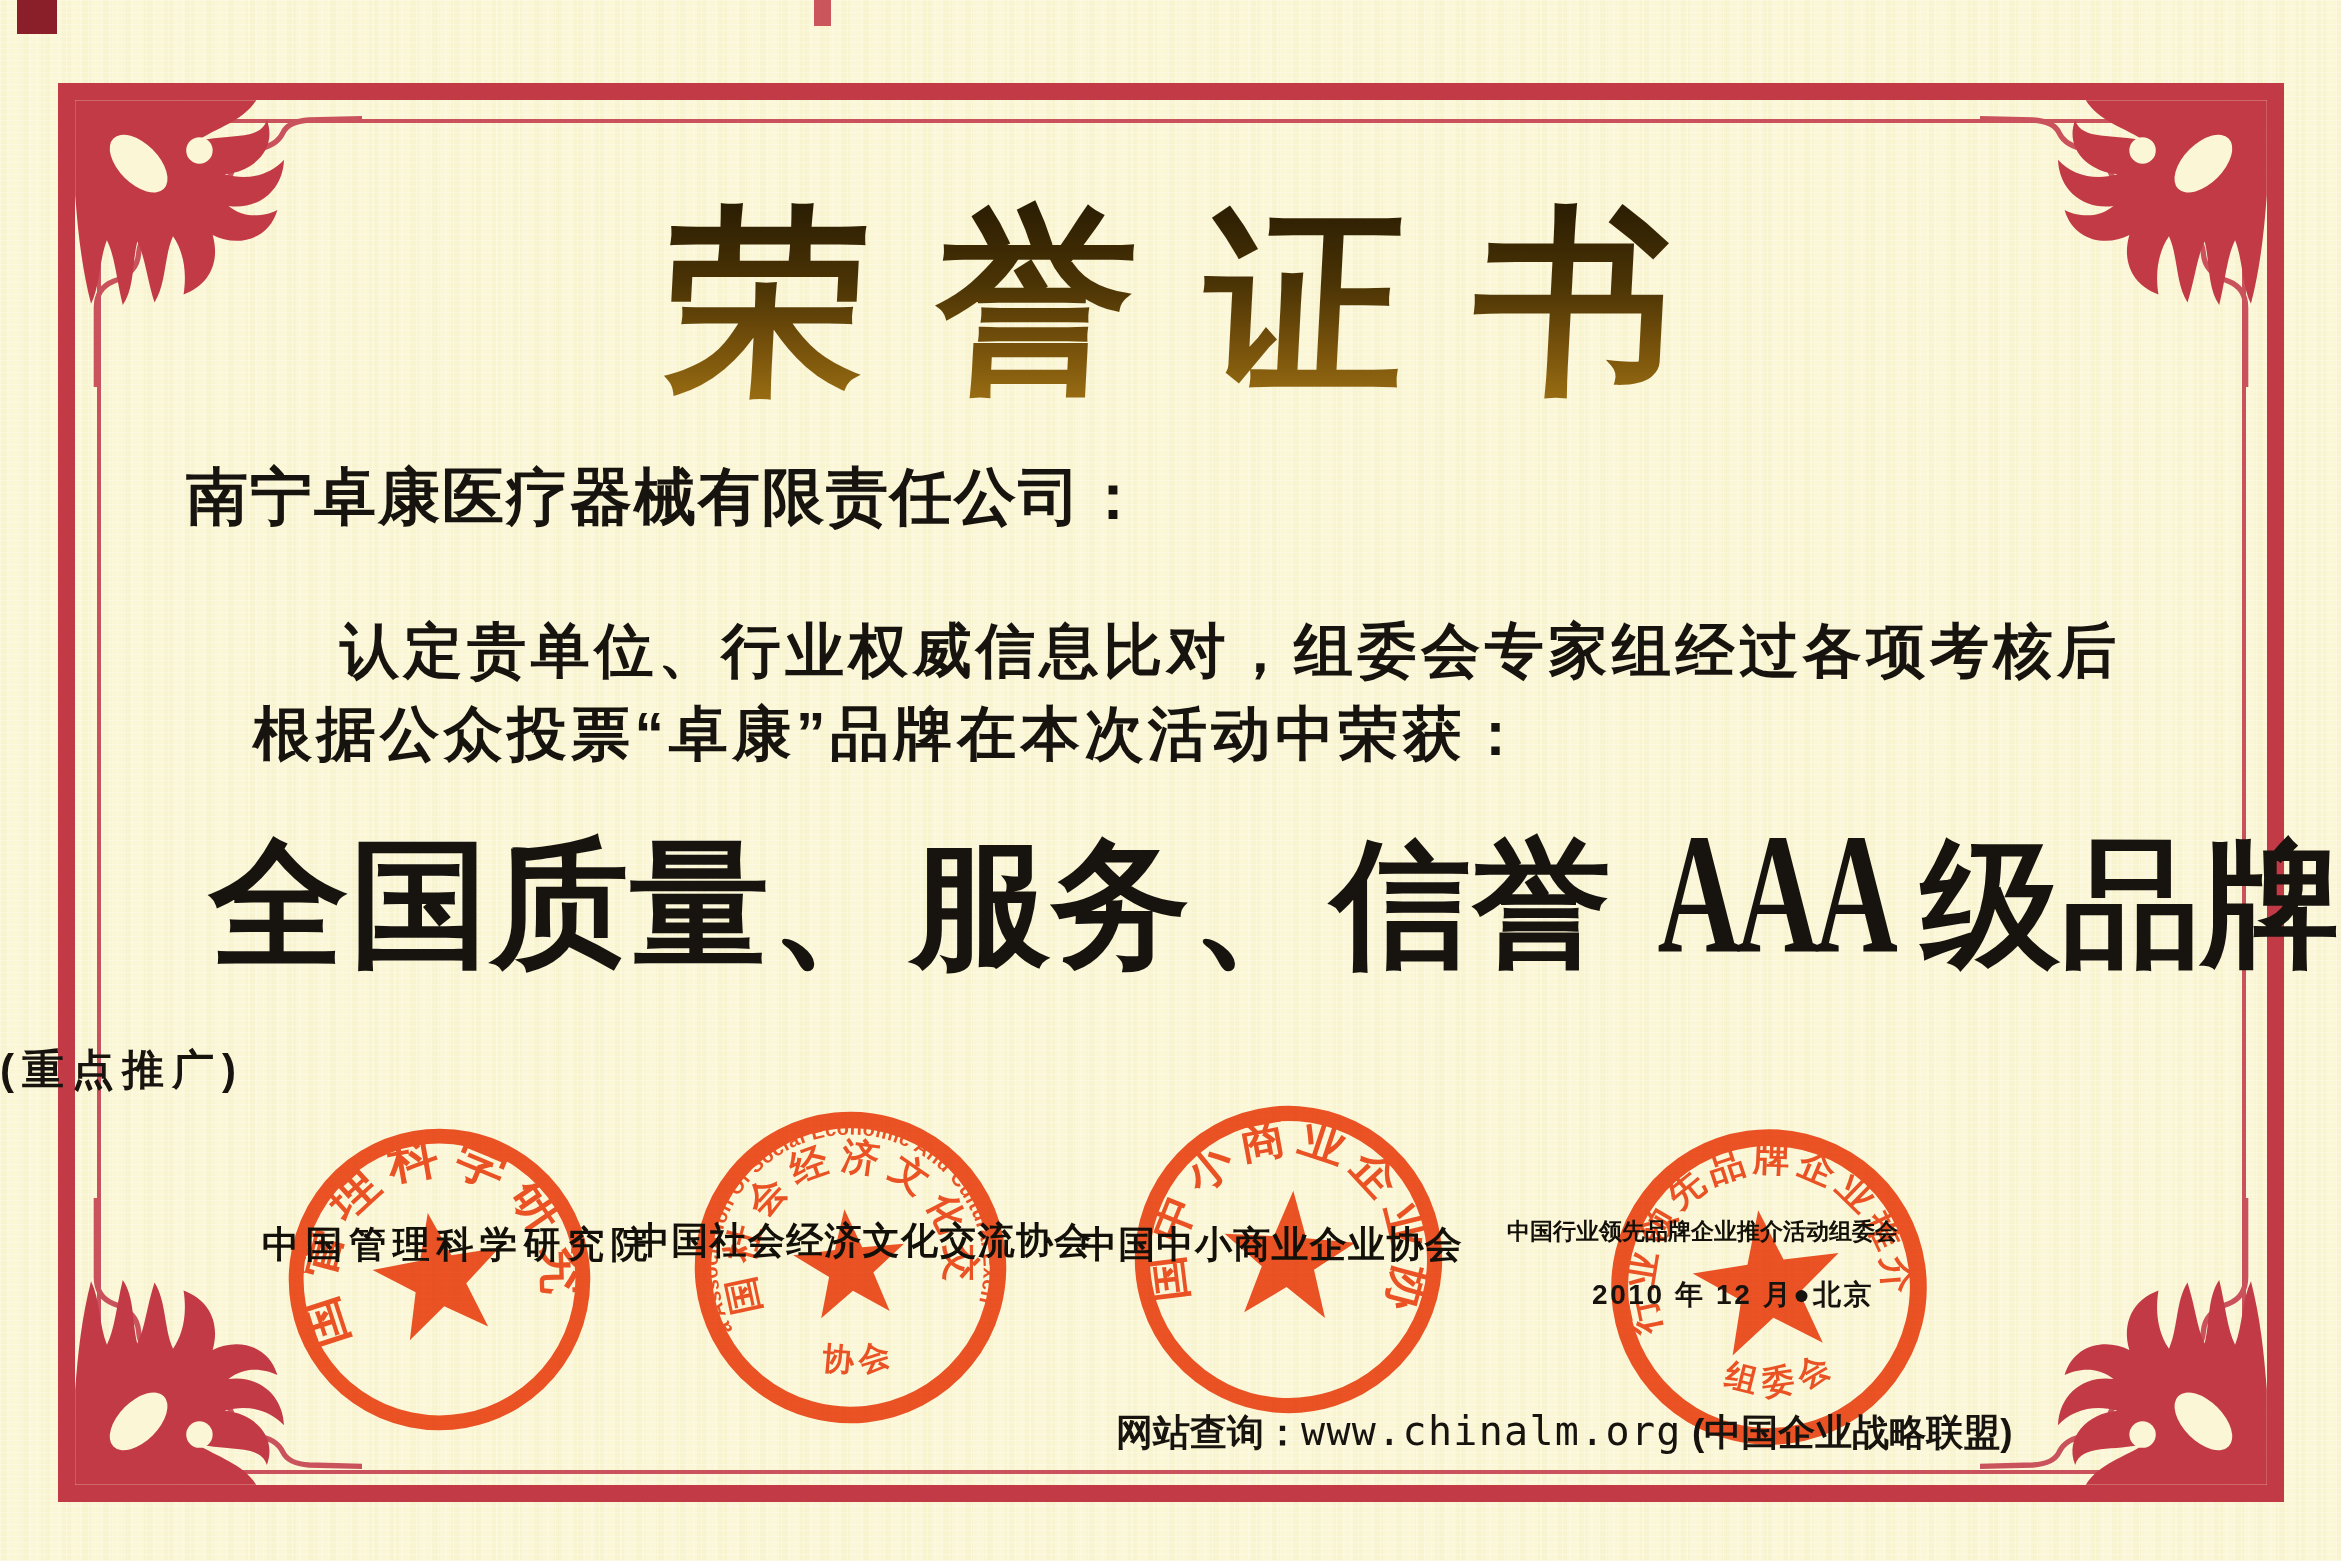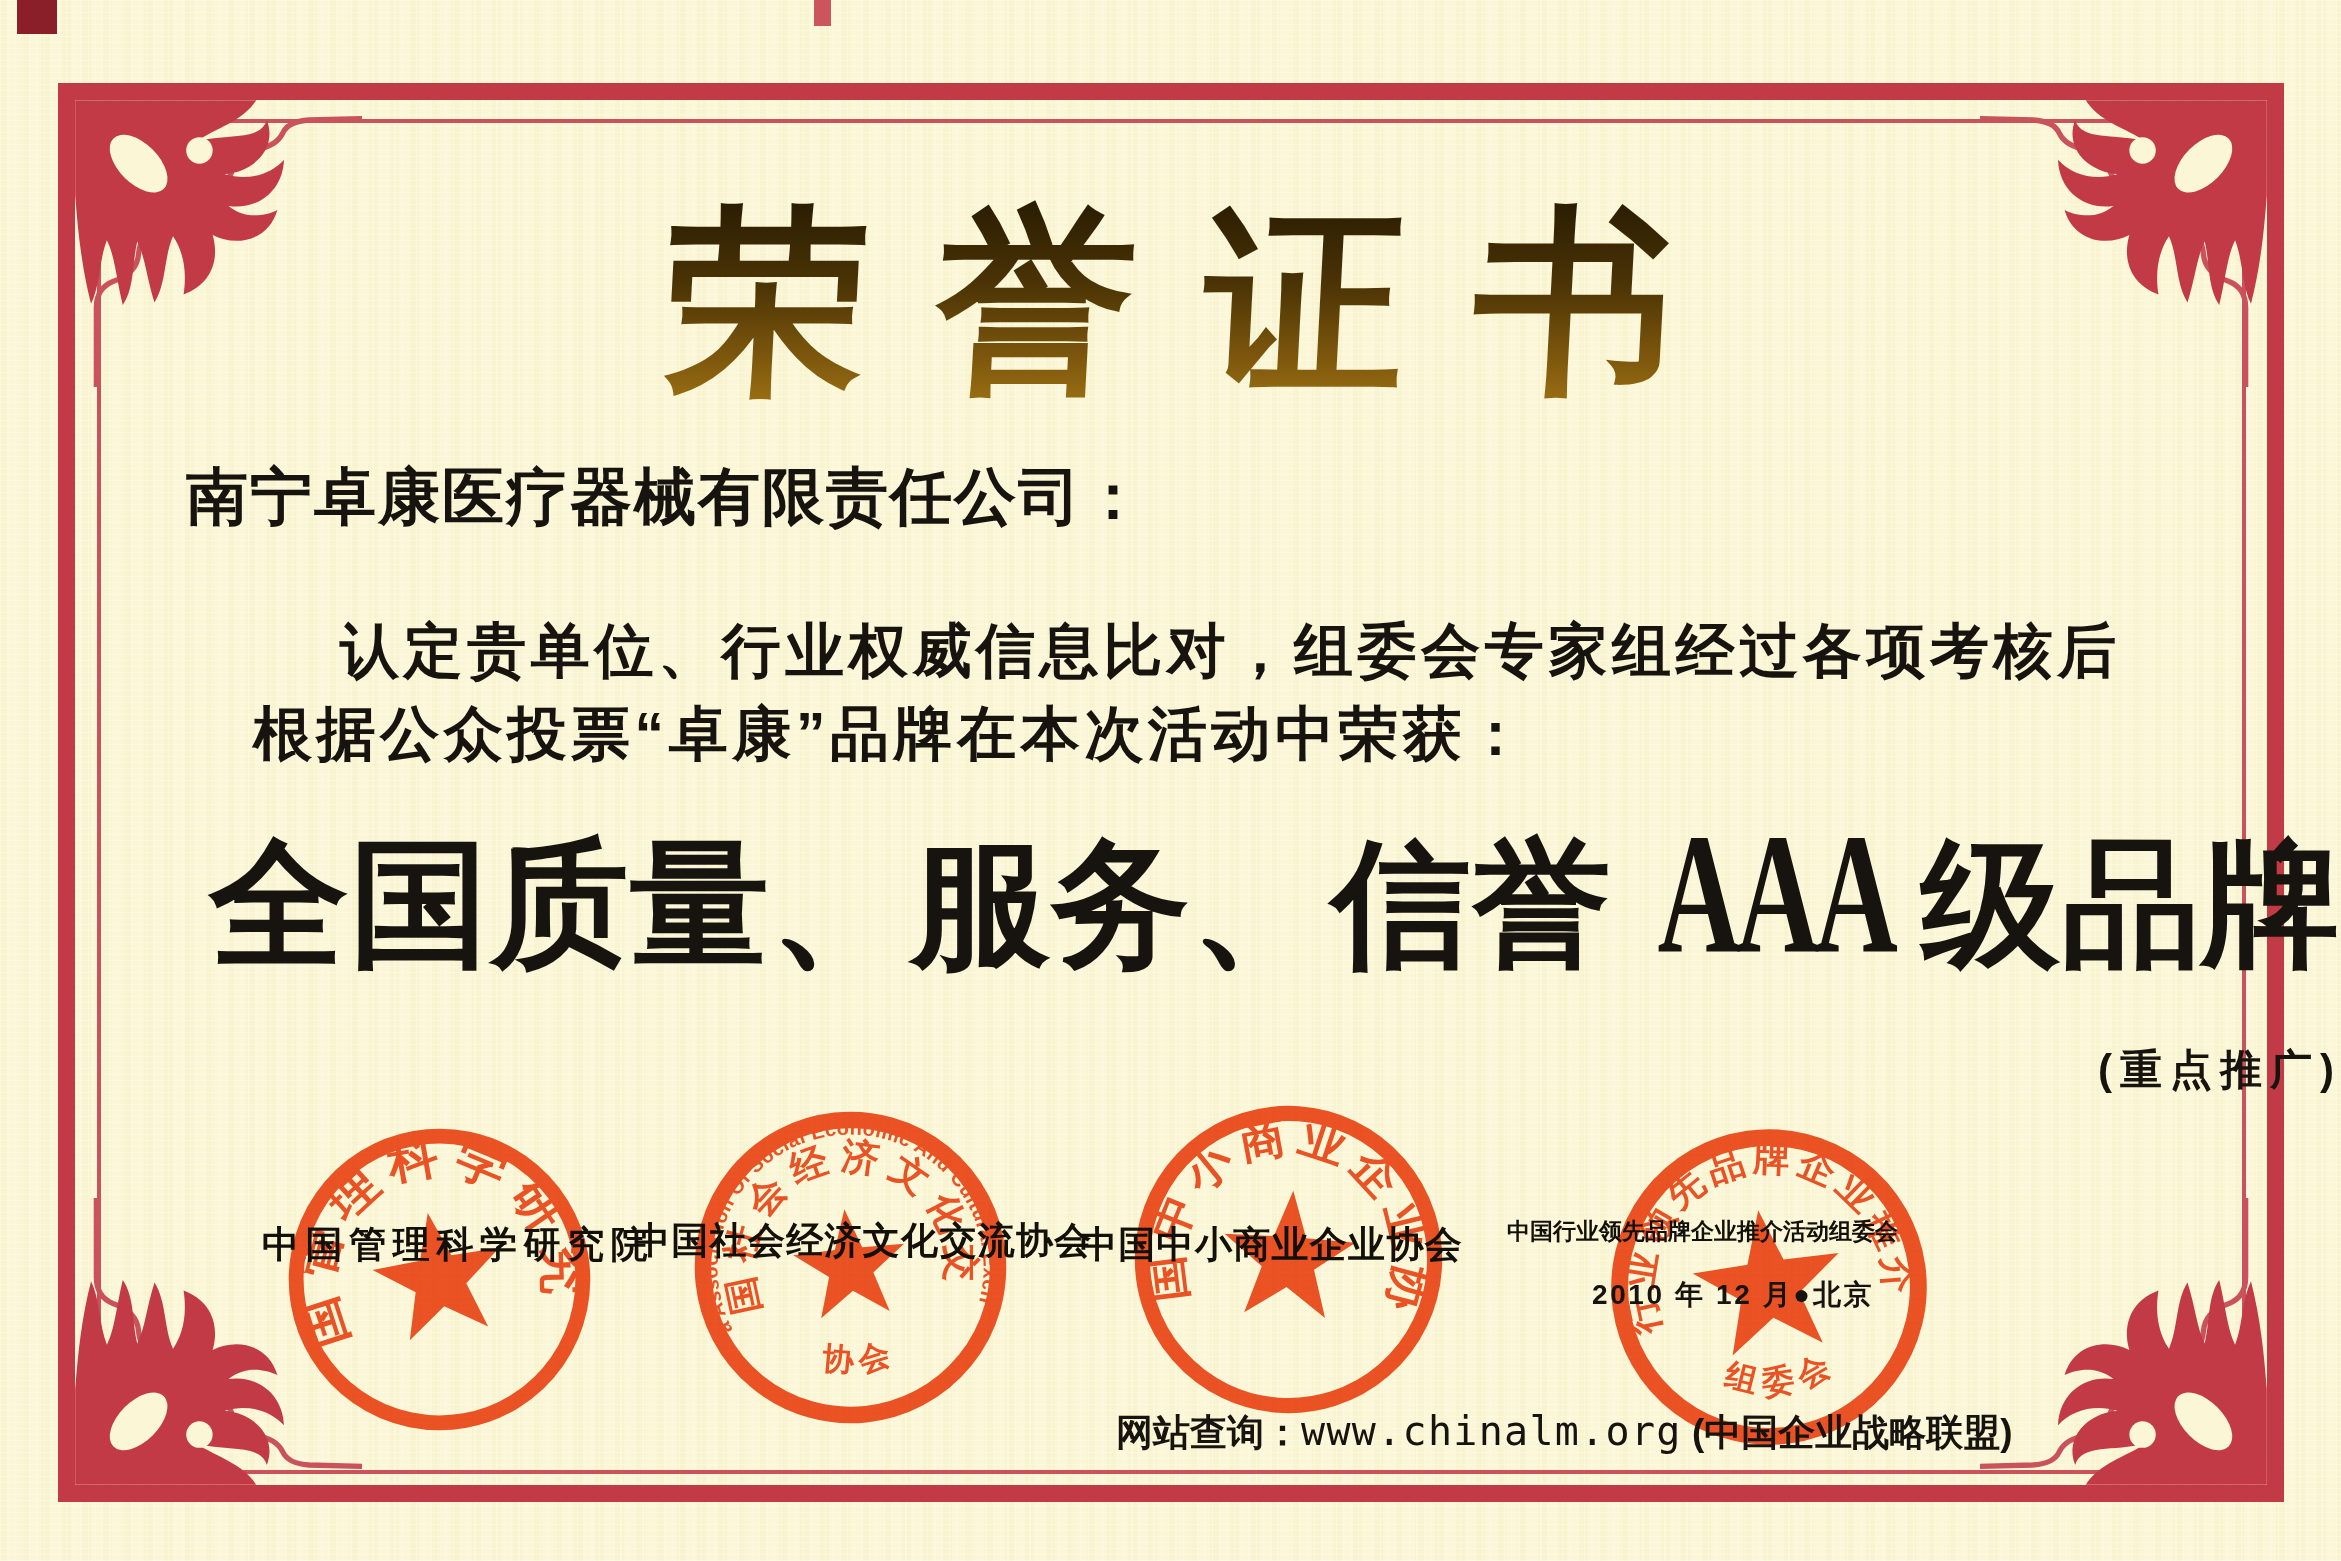--- a/index.html
+++ b/index.html
@@ -57,21 +57,21 @@
   }
   .recipient{left:186px;top:455px;font-size:62px;font-weight:700;letter-spacing:2px;}
   .body1{left:340px;top:612px;font-size:59px;font-weight:700;letter-spacing:4.6px;}
   .body2{left:253px;top:695px;font-size:59px;font-weight:700;letter-spacing:4.6px;}
   .award{left:0;width:100%;top:810px;text-align:right;font-size:139px;font-weight:800;letter-spacing:1.3px;}
   .award .aaa{
     font-family:"Liberation Serif",serif;font-size:156px;font-weight:700;
     display:inline-block;transform:scale(.74,1.1);transform-origin:55% 80%;
     letter-spacing:-6.6px;margin:0 -9.3px 0 0;
   }
-  .note{left:0;width:100%;top:1042px;text-align:right;font-size:42px;font-weight:700;letter-spacing:8px;}
+  .note{left:0;width:100%;top:1042px;text-align:left;font-size:42px;font-weight:700;letter-spacing:8px;}
 
   .seal{position:absolute;z-index:4;mix-blend-mode:multiply;opacity:.94;}
   .seal text{fill:var(--seal);font-family:"Liberation Sans",sans-serif;font-weight:700;}
   .seal .ring{fill:none;stroke:var(--seal);}
   .seal .star{fill:var(--seal);}
   .s1{left:284px;top:1124px;transform:rotate(-10deg);}
   .s2{left:692px;top:1109px;transform:rotate(-6deg);}
   .s3{left:1130px;top:1101px;transform:rotate(4deg);}
   .s4{left:1607px;top:1125px;transform:rotate(-8deg);}
   .cn-ring1{font-size:74px;letter-spacing:16px;}

